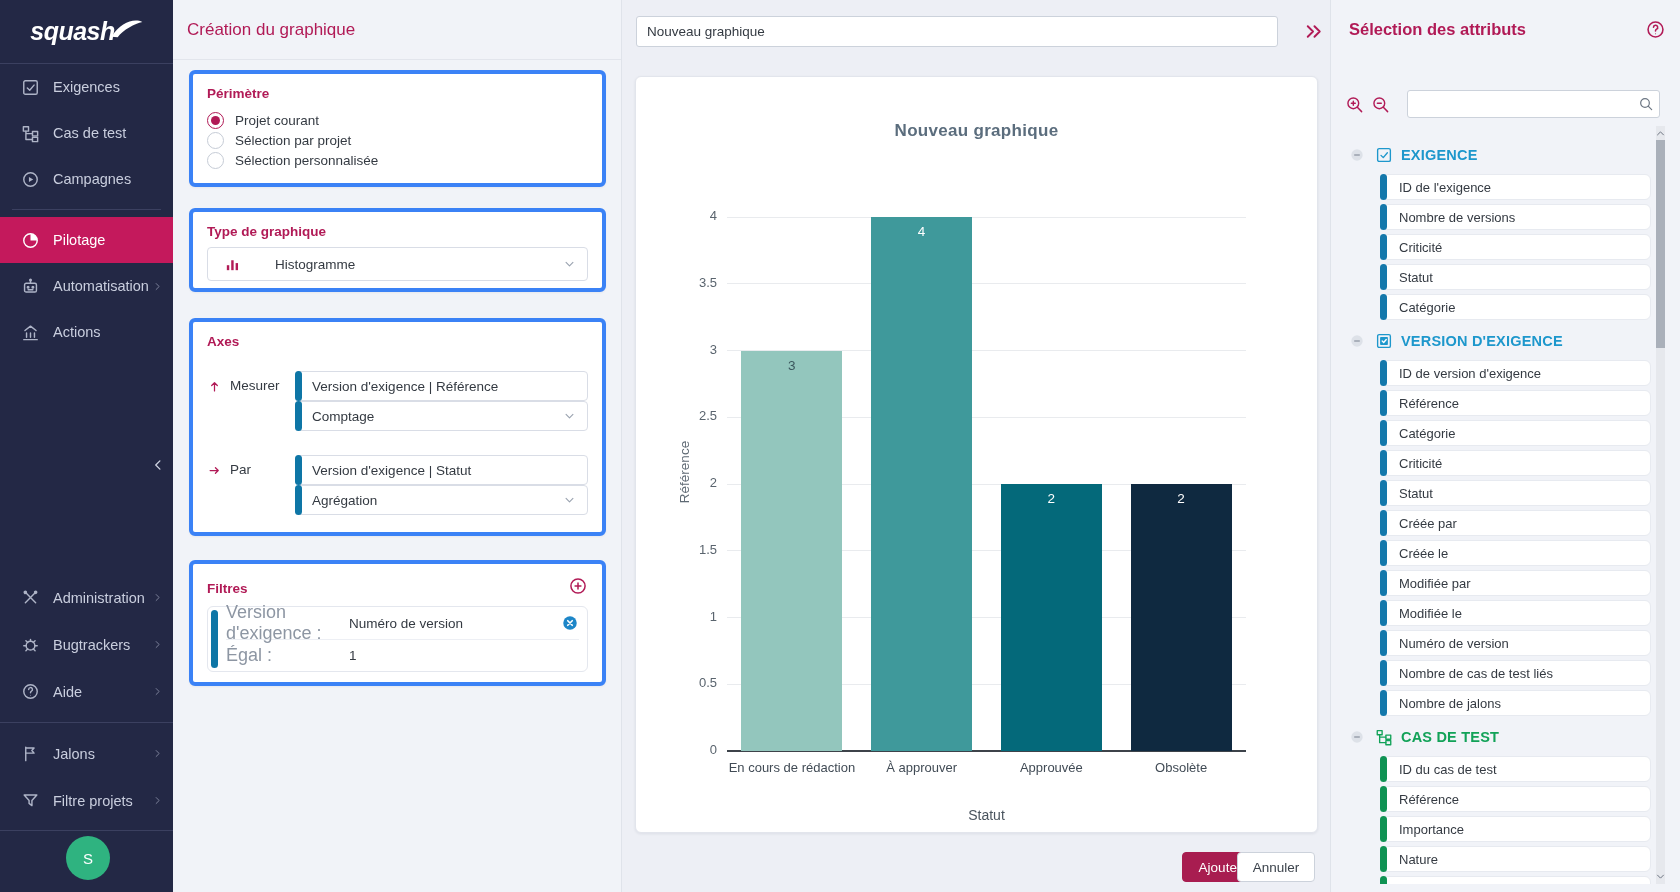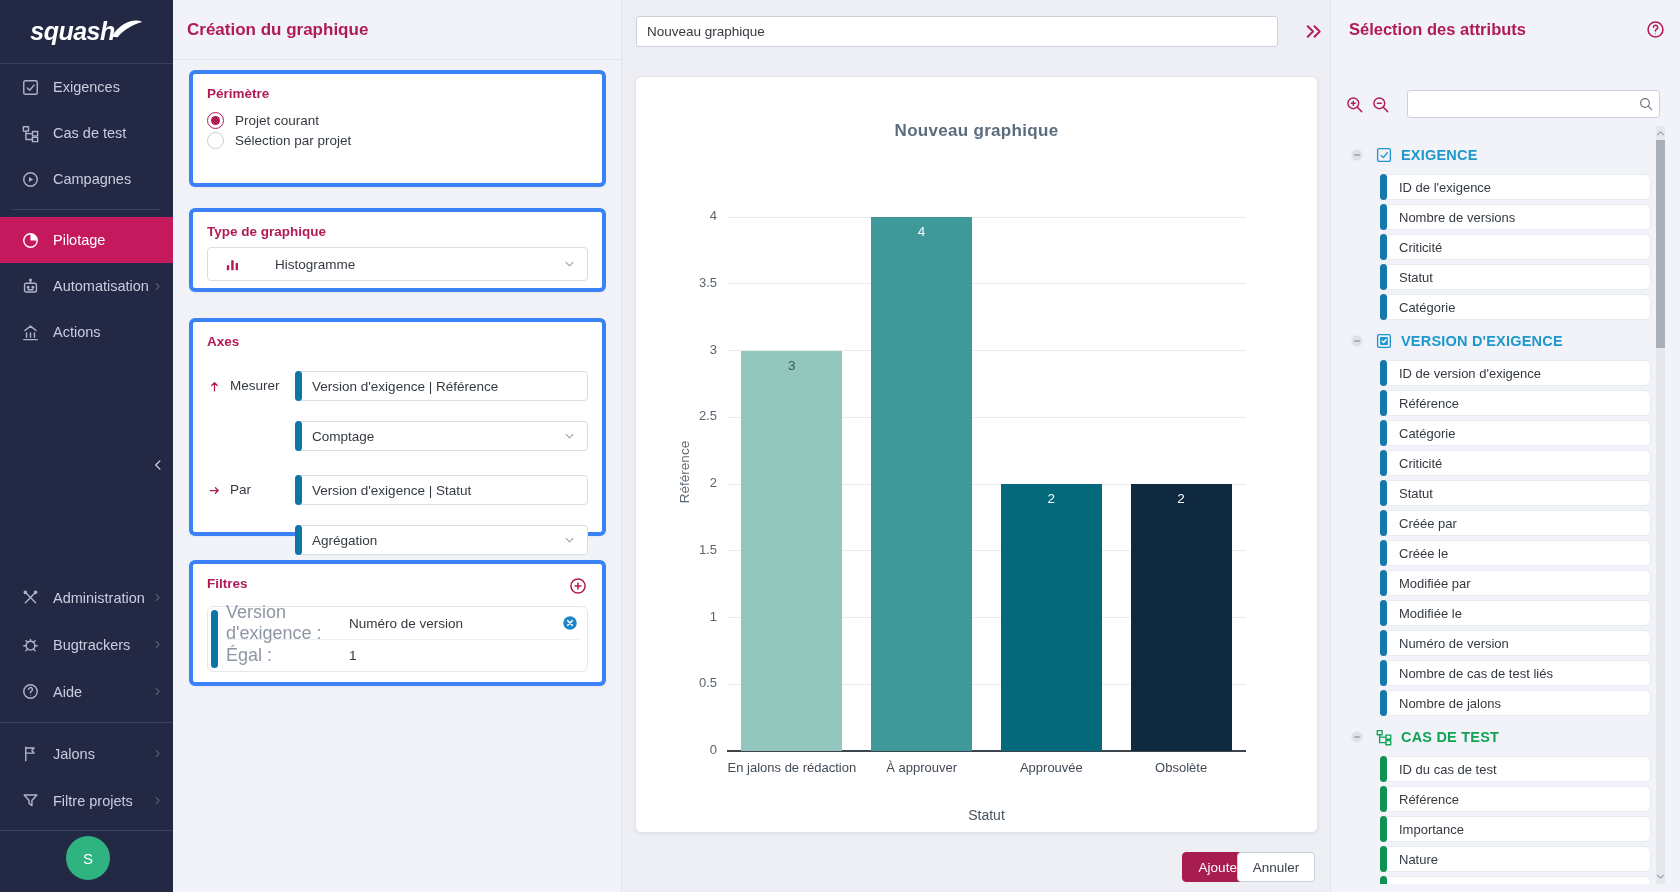--- a/index.html
+++ b/index.html
@@ -28,21 +28,21 @@
   .nav-chevron{position:absolute;right:9px;width:13px !important;height:13px !important;color:#7c829a !important}
   .nav-divider{height:1px;background:#3b4060;margin:7px 12px}
   .nav-bottom .nav-divider{margin:7px 0}
   .sb-divider{position:absolute;left:0;right:0;height:1px;background:#3b4060}
   .collapse-btn{position:absolute;top:456px;right:6px;width:18px;height:18px;color:#cfd4e2;cursor:pointer}
   .avatar{position:absolute;top:836px;left:66px;width:44px;height:44px;border-radius:50%;background:var(--avatar);color:#fff;display:flex;align-items:center;justify-content:center;font-size:15px;cursor:pointer}
 
   
   .left-panel{position:absolute;left:173px;top:0;width:449px;height:892px;background:#f1f3f8;border-right:1px solid #dfe3ea}
   .panel-header{height:60px;border-bottom:1px solid #e2e5ec;display:flex;align-items:center;padding:0 14px}
-  .panel-title{font-size:17px;font-weight:bold;color:var(--accent)}
+  .panel-title{font-size:17px;font-weight:normal;color:var(--accent)}
   .card{position:absolute;left:16px;width:417px;background:#fff;border:4px solid #3b82f6;border-radius:6px;box-shadow:0 1px 2px rgba(30,40,60,.05);padding:12px 14px}
   .card-heading{color:var(--accent);font-weight:bold;font-size:13.5px}
   .card-perimetre{top:70px;height:117px}
   .card-type{top:208px;height:84px}
   .card-axes{top:318px;height:218px}
   .card-filtres{top:560px;height:126px}
   .radio-rows{margin-top:9px}
   .radio-row{display:flex;align-items:center;gap:11px;height:20px;font-size:13.5px;color:#343a42;cursor:pointer}
   .radio-dot{width:17px;height:17px;border-radius:50%;border:1.5px solid #c6ccd6;position:relative;flex:none;background:#fff}
   .radio-dot.selected{border-color:var(--accent)}
@@ -50,24 +50,24 @@
   .select-box{margin-top:8px;height:34px;border:1px solid #d9dde6;border-radius:4px;display:flex;align-items:center;padding:0 24px 0 16px;position:relative;background:#fff;cursor:pointer}
   .type-icon{width:17px;height:17px;color:var(--accent)}
   .select-value{margin-left:34px;font-size:13.5px;color:#343a42}
   .select-chevron{position:absolute;right:10px;top:50%;transform:translateY(-50%);width:15px;height:15px;color:#9aa3b0}
   .axes-groups{margin-top:22px}
   .axes-group{display:flex;margin-bottom:24px}
   .axes-group:last-child{margin-bottom:0}
   .axes-label{width:88px;display:flex;align-items:flex-start;gap:8px;padding-top:7px;font-size:13.5px;color:#343a42}
   .axes-label .icon{width:15px;height:15px;color:var(--accent);margin-top:1px}
   .axes-fields{flex:1}
-  .field{height:30px;border:1px solid #d9dde6;border-radius:4px;background:#fff;display:flex;align-items:center;padding-left:16px;font-size:13.5px;color:#343a42;position:relative;margin-bottom:20px;cursor:pointer}
+  .field{height:30px;border:1px solid #d9dde6;border-radius:4px;background:#fff;display:flex;align-items:center;padding-left:16px;font-size:13.5px;color:#343a42;position:relative;margin-bottom:0;cursor:pointer}
   .field:last-child{margin-bottom:0}
   .field::before{content:"";position:absolute;left:-1px;top:-1px;bottom:-1px;width:7px;border-radius:4px;background:var(--field-bar)}
-  .card-heading-row{display:flex;align-items:flex-start;justify-content:space-between}
+  .card-heading-row{display:flex;align-items:flex-end;justify-content:space-between}
   .plus-icon{width:20px;height:20px;color:var(--accent);cursor:pointer}
   .filter-box{margin-top:10px;border:1px solid #e4e7ee;border-radius:6px;position:relative;padding:0 8px 0 18px}
   .filter-box::before{content:"";position:absolute;left:3px;top:3px;bottom:3px;width:7px;border-radius:4px;background:var(--field-bar)}
   .filter-row{height:32px;display:flex;align-items:center;font-size:13.5px}
   .filter-row + .filter-row{border-top:1px solid #edeff4}
   .filter-attr{width:123px;color:#8d96a3;font-size:18px}
   .filter-val{flex:1;color:#343a42}
   .remove-icon{width:18px;height:18px;color:var(--remove-blue);cursor:pointer}
 
   
@@ -282,20 +282,24 @@
     <div class="card card-perimetre">
       <div class="card-heading">Périmètre</div>
       <div class="radio-rows" id="perimetre-options">
           <div class="radio-row">
             <span class="radio-dot selected"></span>
             <span>Projet courant</span>
           </div>
           <div class="radio-row">
             <span class="radio-dot"></span>
             <span>Sélection par projet</span>
+          </div>
+          <div class="radio-row">
+            <span class="radio-dot"></span>
+            <span>Sélection personnalisée</span>
           </div>
         </div>
     </div>
 
     <div class="card card-type">
       <div class="card-heading">Type de graphique</div>
       <div class="select-box">
         <span class="type-icon icon">
             <svg viewBox="0 0 24 24" fill="none" stroke="currentColor" stroke-width="1.8" stroke-linecap="round" stroke-linejoin="round">
               <rect x="4" y="13" width="3.4" height="7" fill="currentColor" stroke="none"></rect>
@@ -418,21 +422,21 @@
           <div class="gridline" style="top: 133px;"></div>
           <div class="ytick" style="top: 124.5px;">3</div>
           <div class="gridline" style="top: 66.25px;"></div>
           <div class="ytick" style="top: 57.75px;">3.5</div>
           <div class="gridline" style="top: -0.5px;"></div>
           <div class="ytick" style="top: -9px;">4</div>
           <div class="baseline"></div>
           <div class="bar" style="left: 14.375px; top: 133.5px; width: 101px; height: 400.5px; background: rgb(147, 198, 189);">
             <div class="bar-value" style="color: rgb(60, 88, 94);">3</div>
           </div>
-          <div class="xtick" style="left: -20.125px; top: 543px;">En jalons de rédaction</div>
+          <div class="xtick" style="left: -20.125px; top: 543px;">En cours de rédaction</div>
           <div class="bar" style="left: 144.125px; top: 0px; width: 101px; height: 534px; background: rgb(63, 153, 155);">
             <div class="bar-value" style="color: rgb(255, 255, 255);">4</div>
           </div>
           <div class="xtick" style="left: 109.625px; top: 543px;">À approuver</div>
           <div class="bar" style="left: 273.875px; top: 267px; width: 101px; height: 267px; background: rgb(4, 105, 122);">
             <div class="bar-value" style="color: rgb(255, 255, 255);">2</div>
           </div>
           <div class="xtick" style="left: 239.375px; top: 543px;">Approuvée</div>
           <div class="bar" style="left: 403.625px; top: 267px; width: 101px; height: 267px; background: rgb(15, 41, 64);">
             <div class="bar-value" style="color: rgb(255, 255, 255);">2</div>

